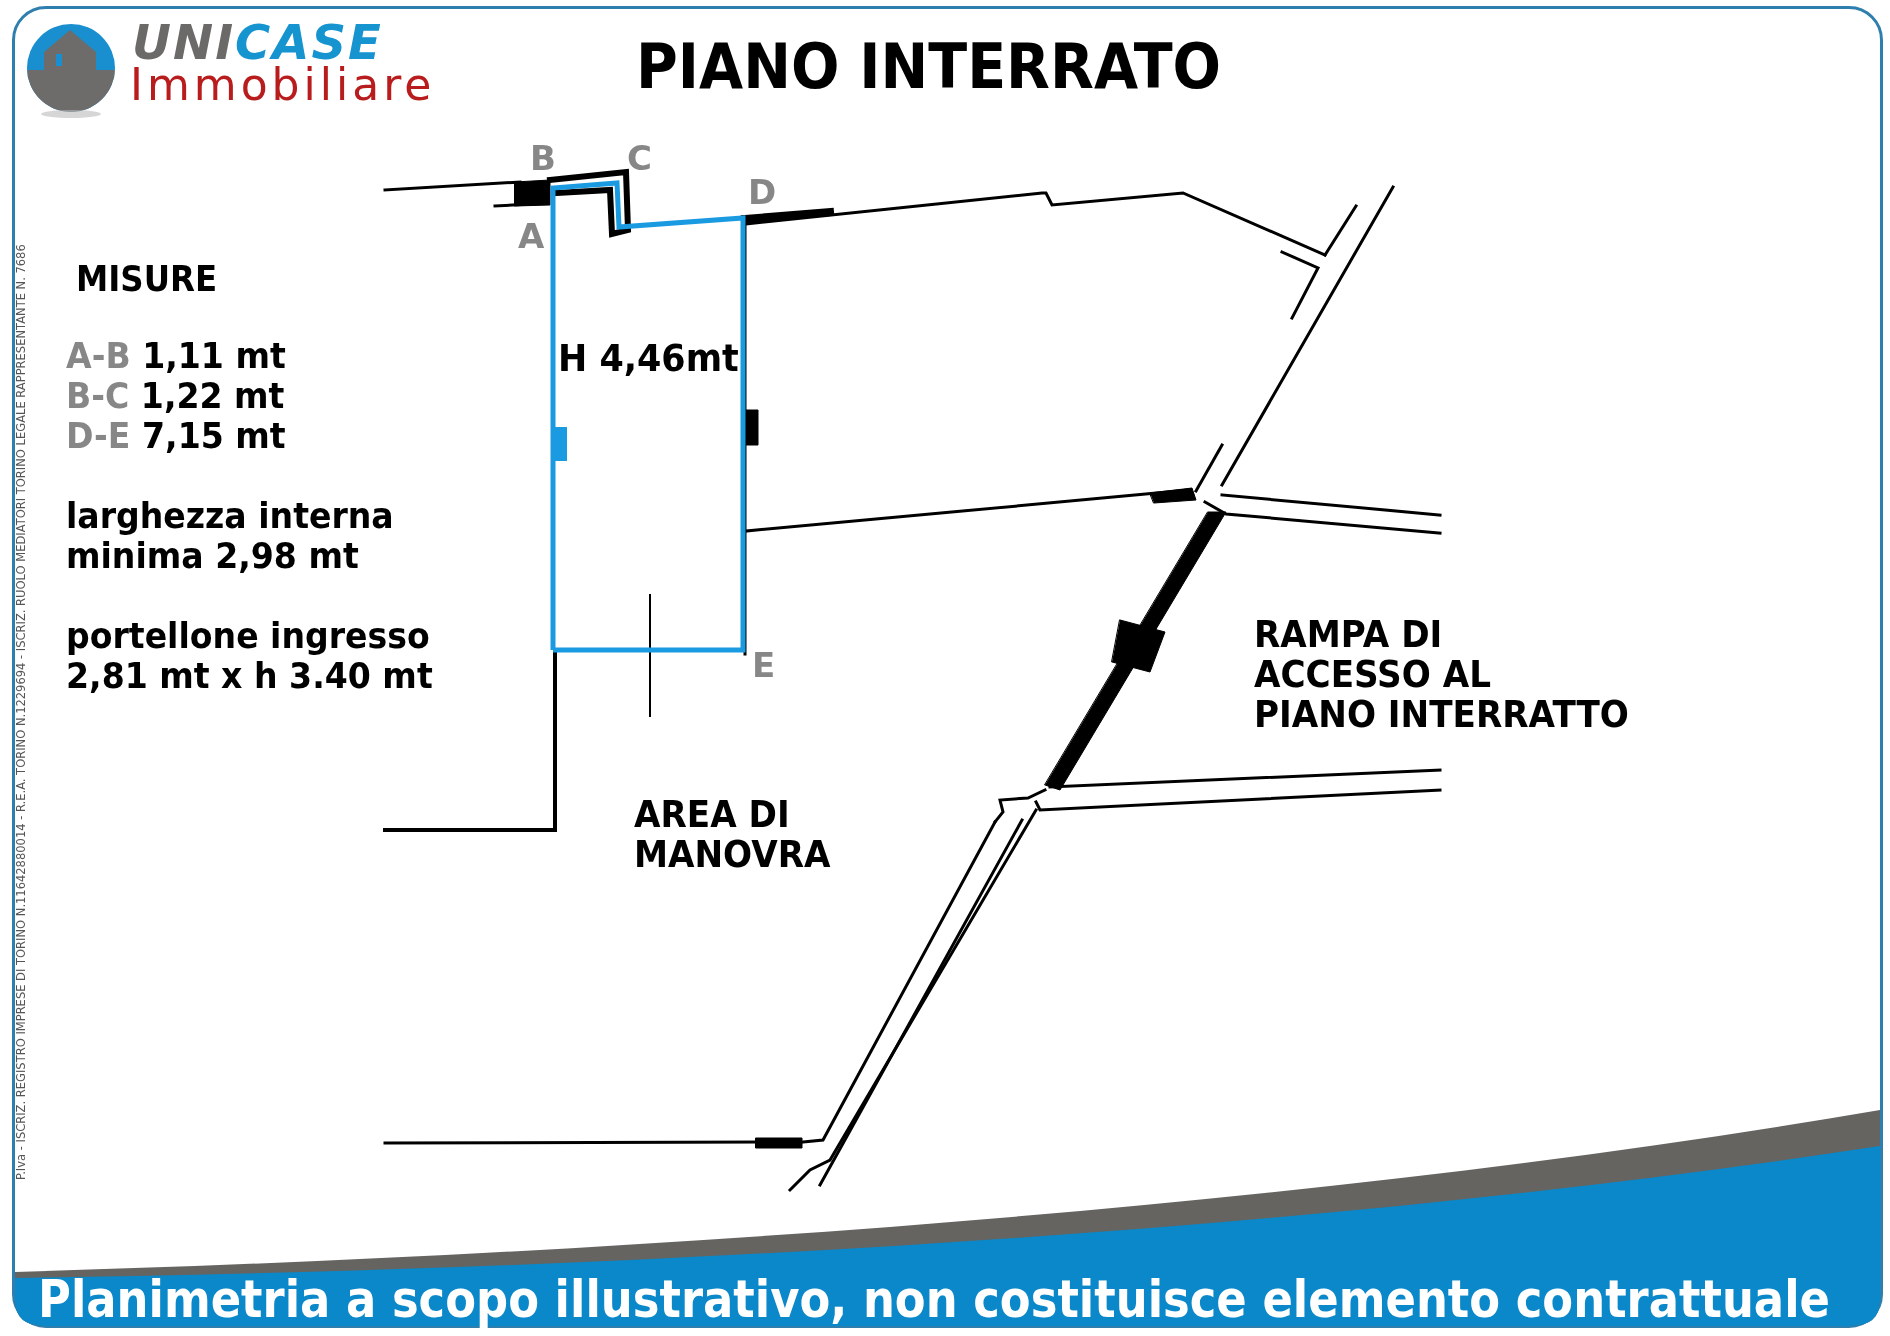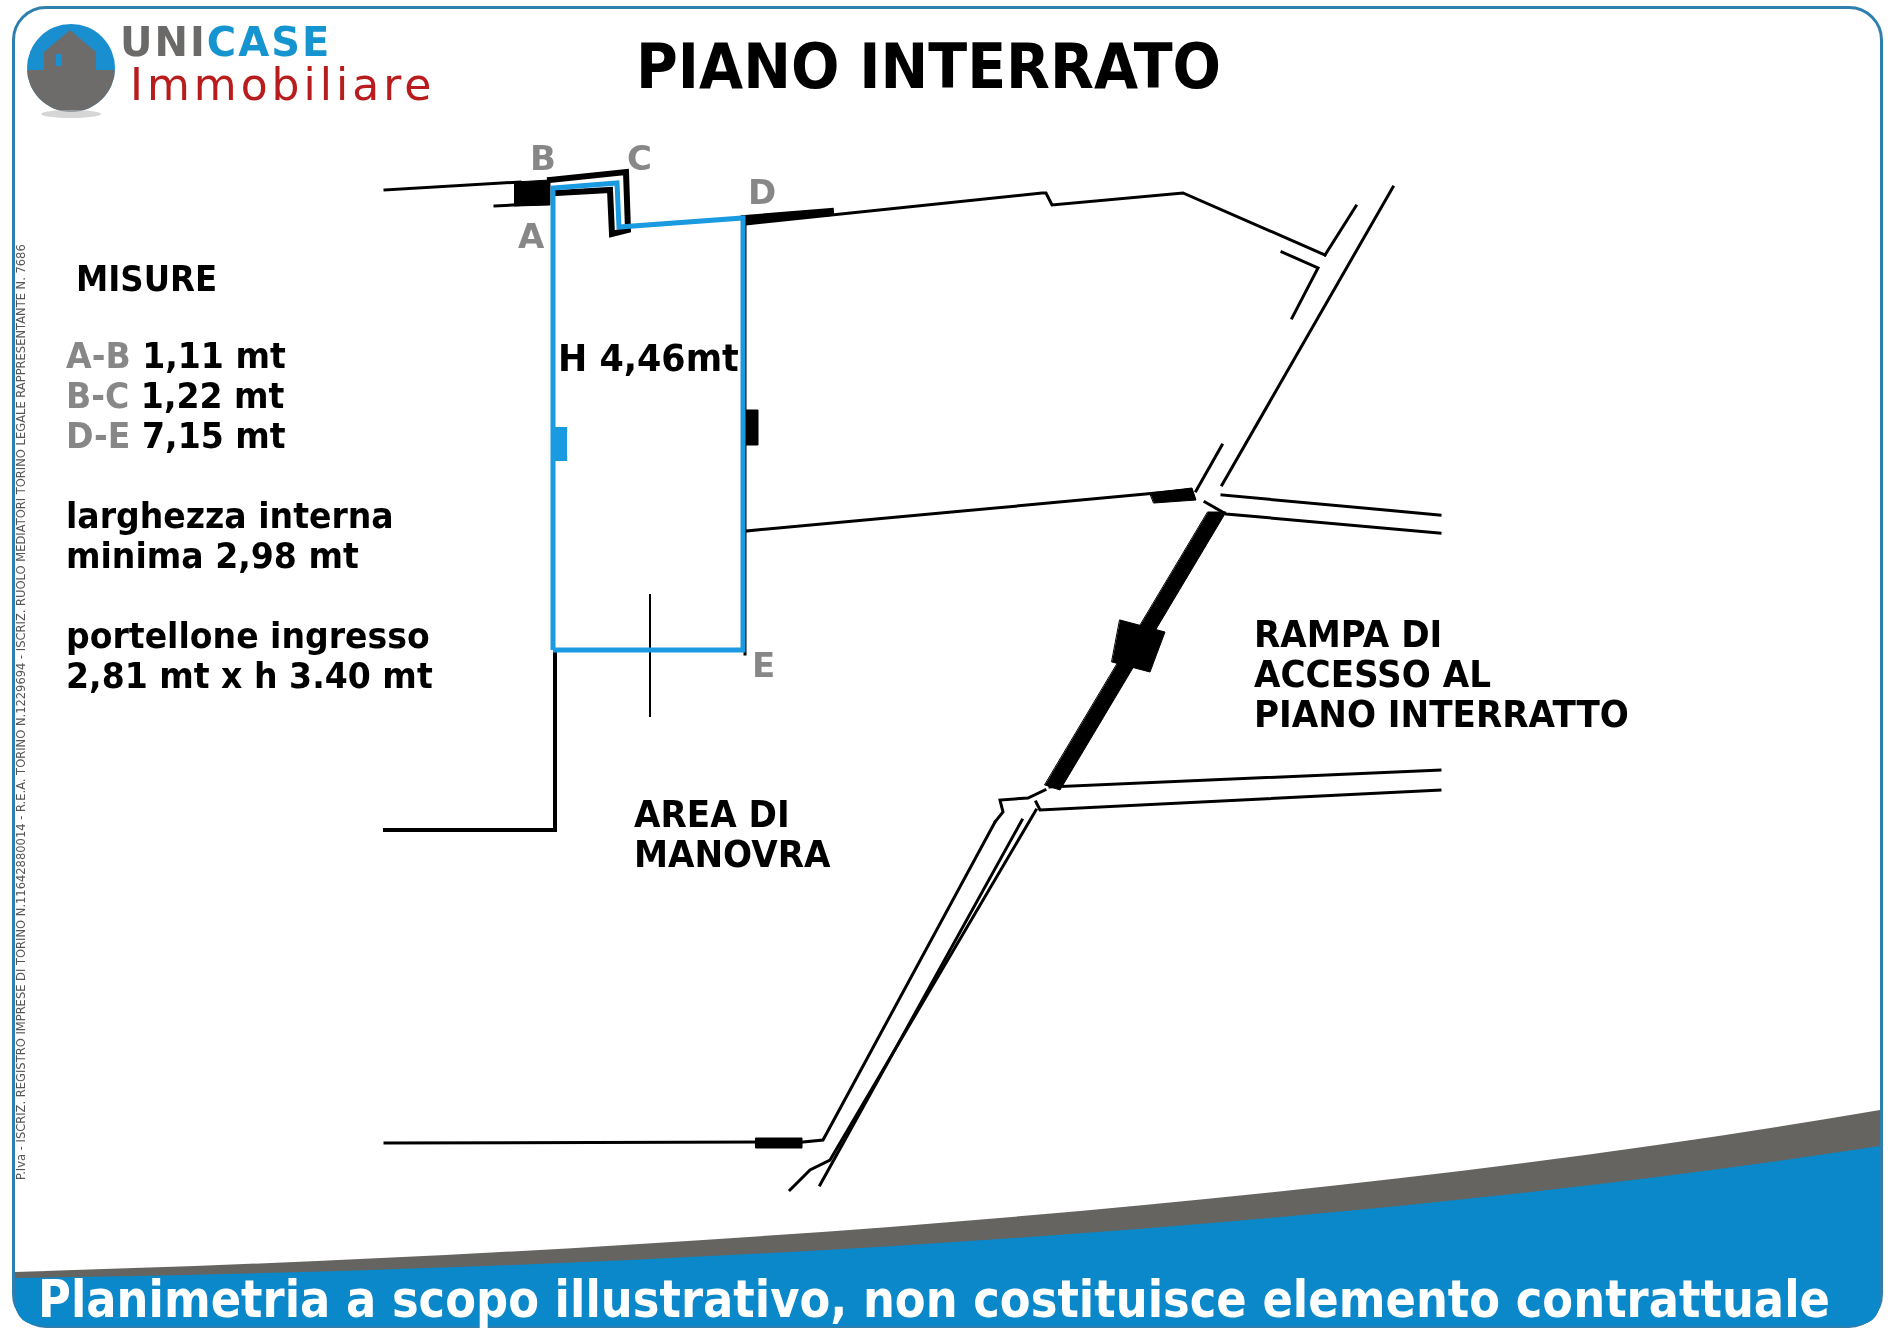--- a/index.html
+++ b/index.html
@@ -1,20 +1,20 @@
 <!DOCTYPE html>
 <html><head>
 <meta charset="utf-8">
 <style>
   html, body { margin:0; padding:0; background:#ffffff; }
   body { width:1890px; height:1336px; position:relative; overflow:hidden; font-family:"DejaVu Sans", sans-serif; }
   .frame { position:absolute; left:12px; top:6px; width:1871px; height:1322px; border:3px solid #2f7fae; border-radius:34px; box-sizing:border-box; }
   .plan-svg { position:absolute; left:0; top:0; width:1890px; height:1336px; }
   .abs { position:absolute; white-space:nowrap; }
-  .logo-word1 { left:120px; top:12px; font-family:"DejaVu Sans", sans-serif; font-size:40px; font-weight:bold; letter-spacing:2px; line-height:60px; }
+  .logo-word1 { left:132px; top:12px; font-family:"DejaVu Sans", sans-serif; font-size:48px; font-weight:bold; letter-spacing:2px; line-height:60px;font-style:italic; }
   .logo-uni { color:#6b6a68; }
   .logo-case { color:#1594d0; }
   .logo-word2 { left:130px; top:60px; font-family:"DejaVu Sans", sans-serif; font-size:44px; color:#b91c1c; letter-spacing:4px; line-height:50px; }
   .title { left:636px; top:30px; font-family:"DejaVu Sans", sans-serif; font-weight:bold; font-size:62px; color:#000; letter-spacing:0px; transform:scaleX(0.92); transform-origin:left top; }
   .legal { left:14px; top:1180px; transform:rotate(-90deg); transform-origin:left top; font-family:"DejaVu Sans", sans-serif; font-size:11.5px; color:#555; }
   .misure-head { left:76px; top:258px; font-weight:bold; font-size:36px; color:#000; transform:scaleX(0.9); transform-origin:left top; }
   .meas { left:66px; font-weight:bold; font-size:36px; line-height:40px; color:#000; transform:scaleX(0.92); transform-origin:left top; }
   .meas .key { color:#878787; }
   .txtblock { left:66px; font-weight:bold; font-size:36px; line-height:40px; color:#000; transform:scaleX(0.92); transform-origin:left top; }
   .corner { font-weight:bold; font-size:34px; color:#878787; }

